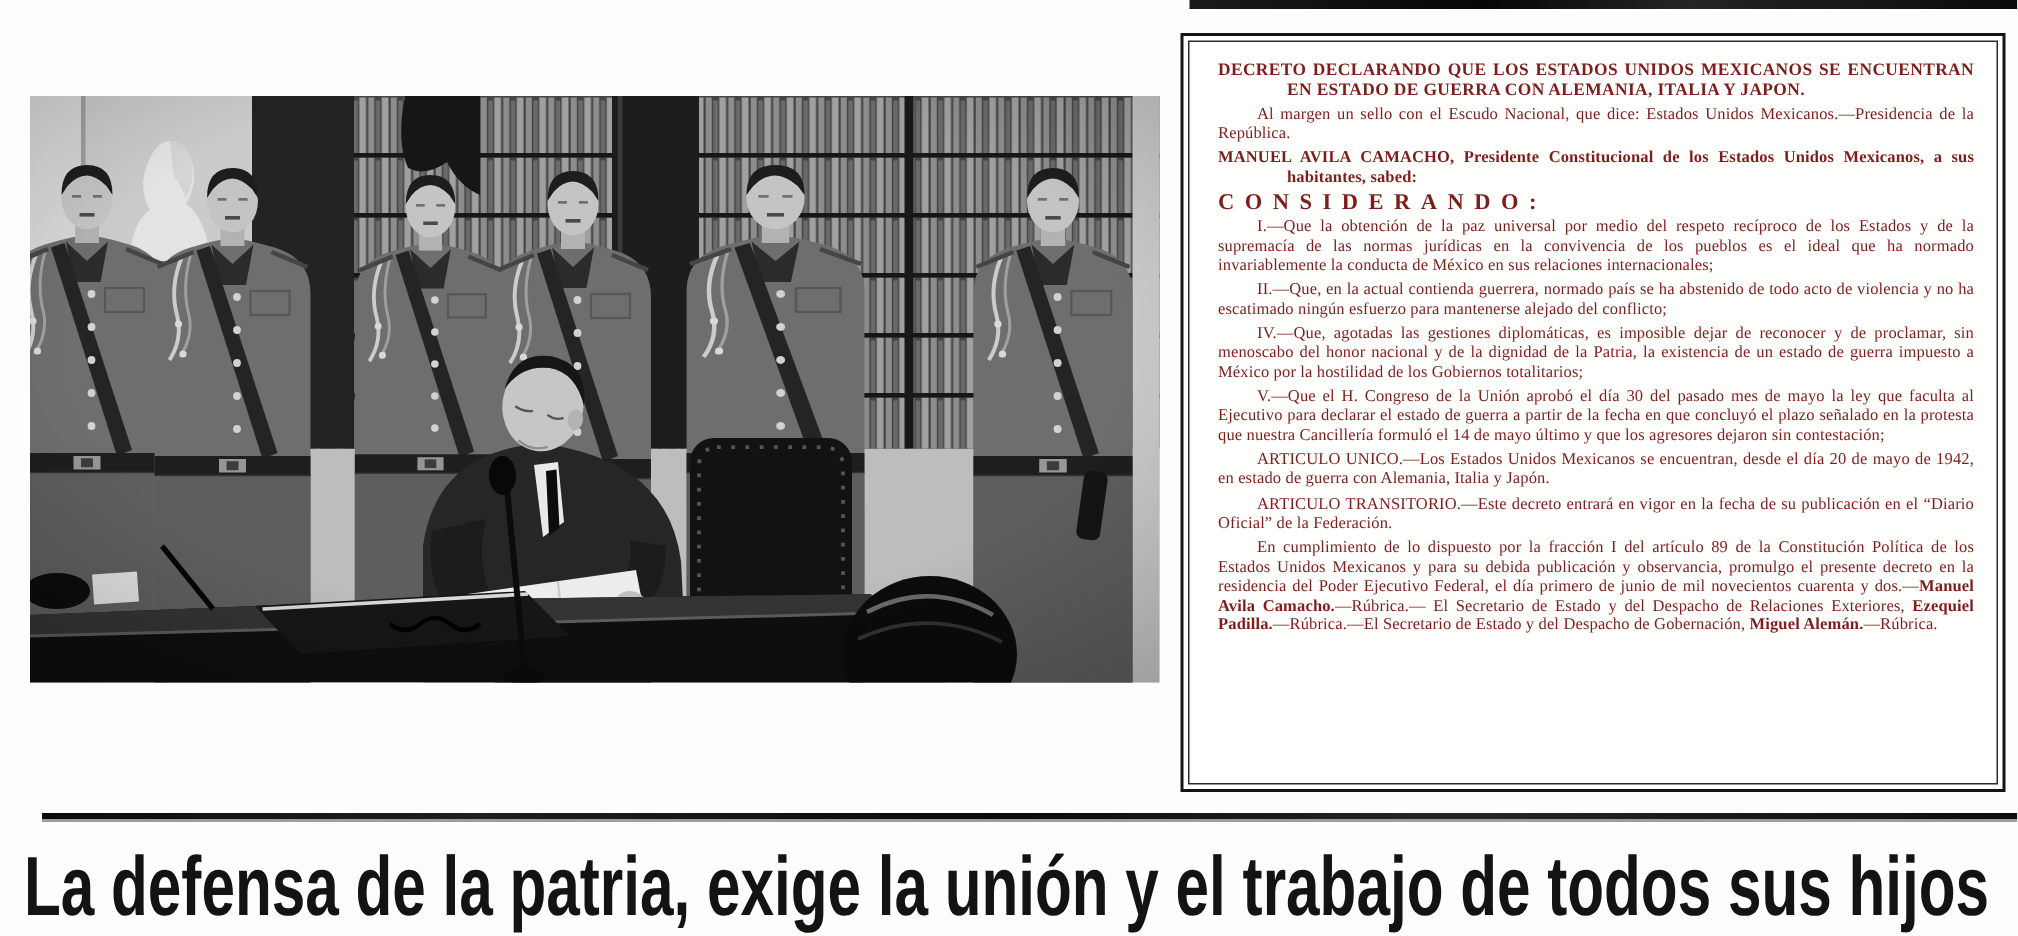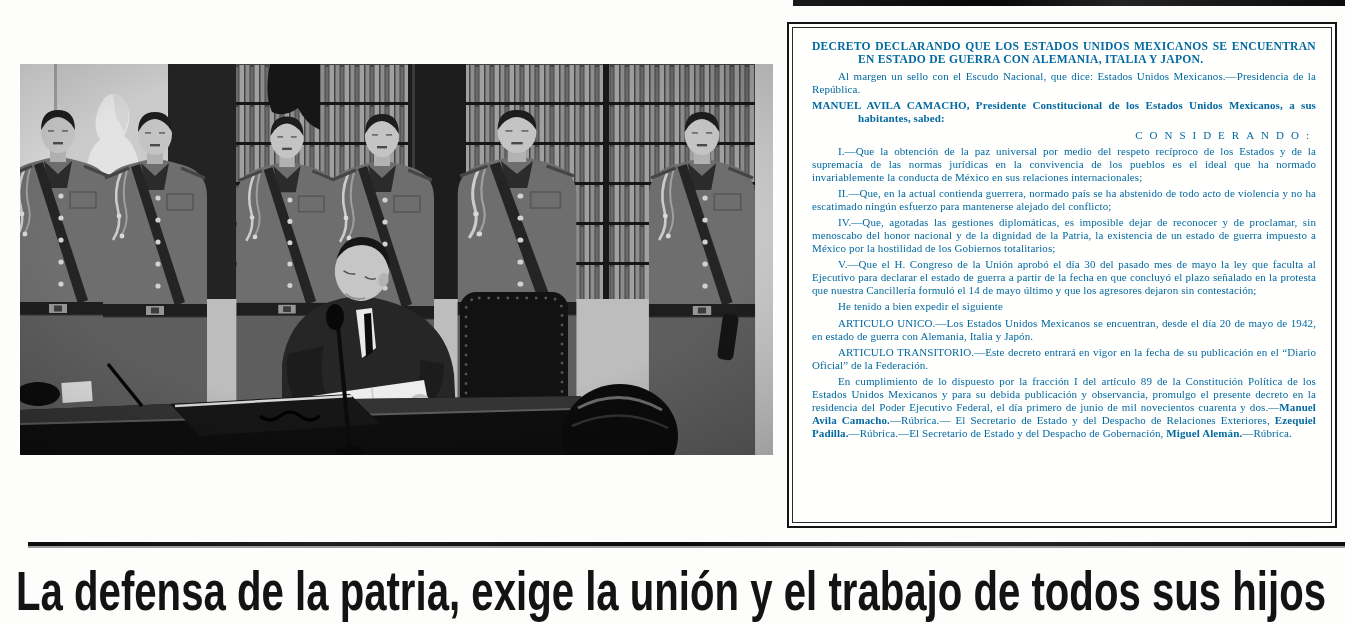--- a/index.html
+++ b/index.html
@@ -1,18 +1,18 @@
 <!DOCTYPE html>
 <html><head>
 <meta charset="utf-8">
 <style>
   html,body{margin:0;padding:0;background:#ffffff;}
   .canvas{
     position:relative;width:1345px;height:624px;background:#fdfdfc;overflow:hidden;
-    font-family:"Liberation Serif","DejaVu Serif",serif;color:#0369a1;
+    font-family:"Liberation Serif","DejaVu Serif",serif;color:#7f1d1d;
   }
   
   .photo{position:absolute;left:20px;top:64px;width:753px;height:391px;background:#bdbdbd;}
   .photo svg{display:block;width:100%;height:100%;}
   
   .top-bar{position:absolute;left:793px;top:0;width:552px;height:6px;
     background:linear-gradient(90deg,#1a1a1a 0%,#070707 35%,#242424 60%,#0b0b0b 100%);}
   
   .decree{
     position:absolute;left:787px;top:22px;width:550px;height:506px;box-sizing:border-box;
@@ -21,21 +21,21 @@
   .decree-inner{
     box-sizing:border-box;width:100%;height:100%;border:1px solid #2a2a2a;
     padding:13px 15px 8px 19px;font-size:11px;line-height:12.9px;text-align:justify;
     letter-spacing:.1px;
   }
   .decree-inner p{margin:0 0 3.4px 0;}
   .indent{text-indent:26px;}
   .hang{padding-left:46px;text-indent:-46px;}
   .bold{font-weight:bold;}
   .heading{font-size:11.6px;letter-spacing:.25px;}
-  .label{text-align:right;letter-spacing:7px;font-weight:normal;text-indent:0;margin:5px 0 4px 0;font-size:11px;}
+  .label{text-align:left;letter-spacing:7px;font-weight:bold;text-indent:0;margin:5px 0 4px 0;font-size:15px;}
   .seg{letter-spacing:.1px;}
   .b{font-weight:bold;}
   
   .bottom-rule{position:absolute;left:28px;top:542px;width:1317px;height:4px;
     background:linear-gradient(90deg,#0c0c0c 0%,#1f1f1f 22%,#0a0a0a 48%,#262626 71%,#0e0e0e 100%);
     box-shadow:0 2px 0 rgba(40,40,40,.45);}
   
   .headline{position:absolute;left:0;top:552px;width:1345px;height:72px;}
   .headline text{
     font-family:"Liberation Sans","DejaVu Sans",sans-serif;font-weight:bold;
@@ -187,21 +187,20 @@
   <div class="decree">
     <div class="decree-inner">
       <p class="heading bold hang">DECRETO DECLARANDO QUE LOS ESTADOS UNIDOS MEXICANOS SE ENCUENTRAN EN ESTADO DE GUERRA CON ALEMANIA, ITALIA Y JAPON.</p>
       <p class="indent">Al margen un sello con el Escudo Nacional, que dice: Estados Unidos Mexicanos.—Presidencia de la República.</p>
       <p class="bold hang">MANUEL AVILA CAMACHO, Presidente Constitucional de los Estados Unidos Mexicanos, a sus habitantes, sabed:</p>
       <p class="label">CONSIDERANDO:</p>
       <p class="indent">I.—Que la obtención de la paz universal por medio del respeto recíproco de los Estados y de la supremacía de las normas jurídicas en la convivencia de los pueblos es el ideal que ha normado invariablemente la conducta de México en sus relaciones internacionales;</p>
       <p class="indent">II.—Que, en la actual contienda guerrera, normado país se ha abstenido de todo acto de violencia y no ha escatimado ningún esfuerzo para mantenerse alejado del conflicto;</p>
       <p class="indent">IV.—Que, agotadas las gestiones diplomáticas, es imposible dejar de reconocer y de proclamar, sin menoscabo del honor nacional y de la dignidad de la Patria, la existencia de un estado de guerra impuesto a México por la hostilidad de los Gobiernos totalitarios;</p>
       <p class="indent">V.—Que el H. Congreso de la Unión aprobó el día 30 del pasado mes de mayo la ley que faculta al Ejecutivo para declarar el estado de guerra a partir de la fecha en que concluyó el plazo señalado en la protesta que nuestra Cancillería formuló el 14 de mayo último y que los agresores dejaron sin contestación;</p>
-      <p class="indent">He tenido a bien expedir el siguiente</p>
       <p class="indent">ARTICULO UNICO.—Los Estados Unidos Mexicanos se encuentran, desde el día 20 de mayo de 1942, en estado de guerra con Alemania, Italia y Japón.</p>
       <p class="indent">ARTICULO TRANSITORIO.—Este decreto entrará en vigor en la fecha de su publicación en el “Diario Oficial” de la Federación.</p>
       <p class="indent">
         <span class="seg">En cumplimiento de lo dispuesto por la fracción I del artículo 89 de la Constitución Política de los Estados Unidos Mexicanos y para su debida publicación y observancia, promulgo el presente decreto en la residencia del Poder Ejecutivo Federal, el día primero de junio de mil novecientos cuarenta y dos.—</span><span class="seg b">Manuel Avila Camacho.</span><span class="seg">—Rúbrica.— El Secretario de Estado y del Despacho de Relaciones Exteriores, </span><span class="seg b">Ezequiel Padilla.</span><span class="seg">—Rúbrica.—El Secretario de Estado y del Despacho de Gobernación, </span><span class="seg b">Miguel Alemán.</span><span class="seg">—Rúbrica.</span>
       </p>
     </div>
   </div>
 
   <div class="bottom-rule"></div>
 

